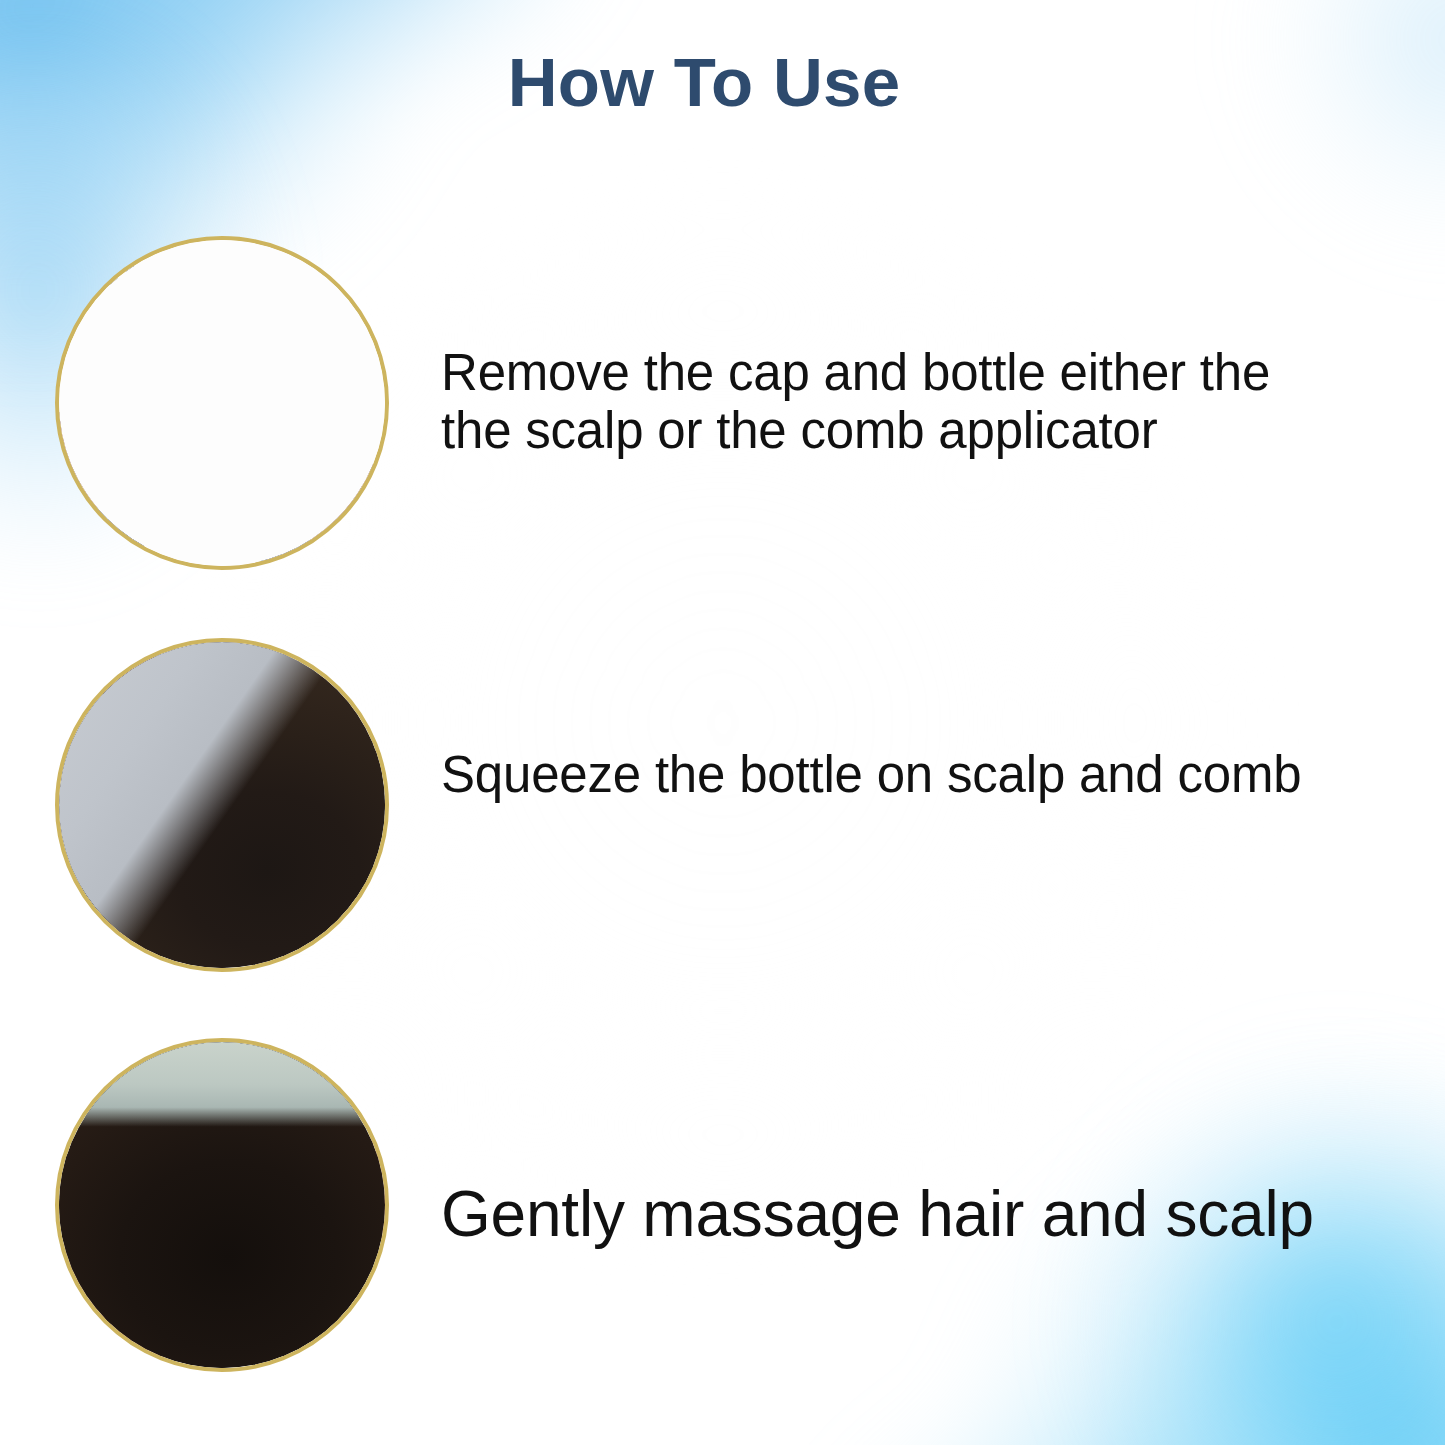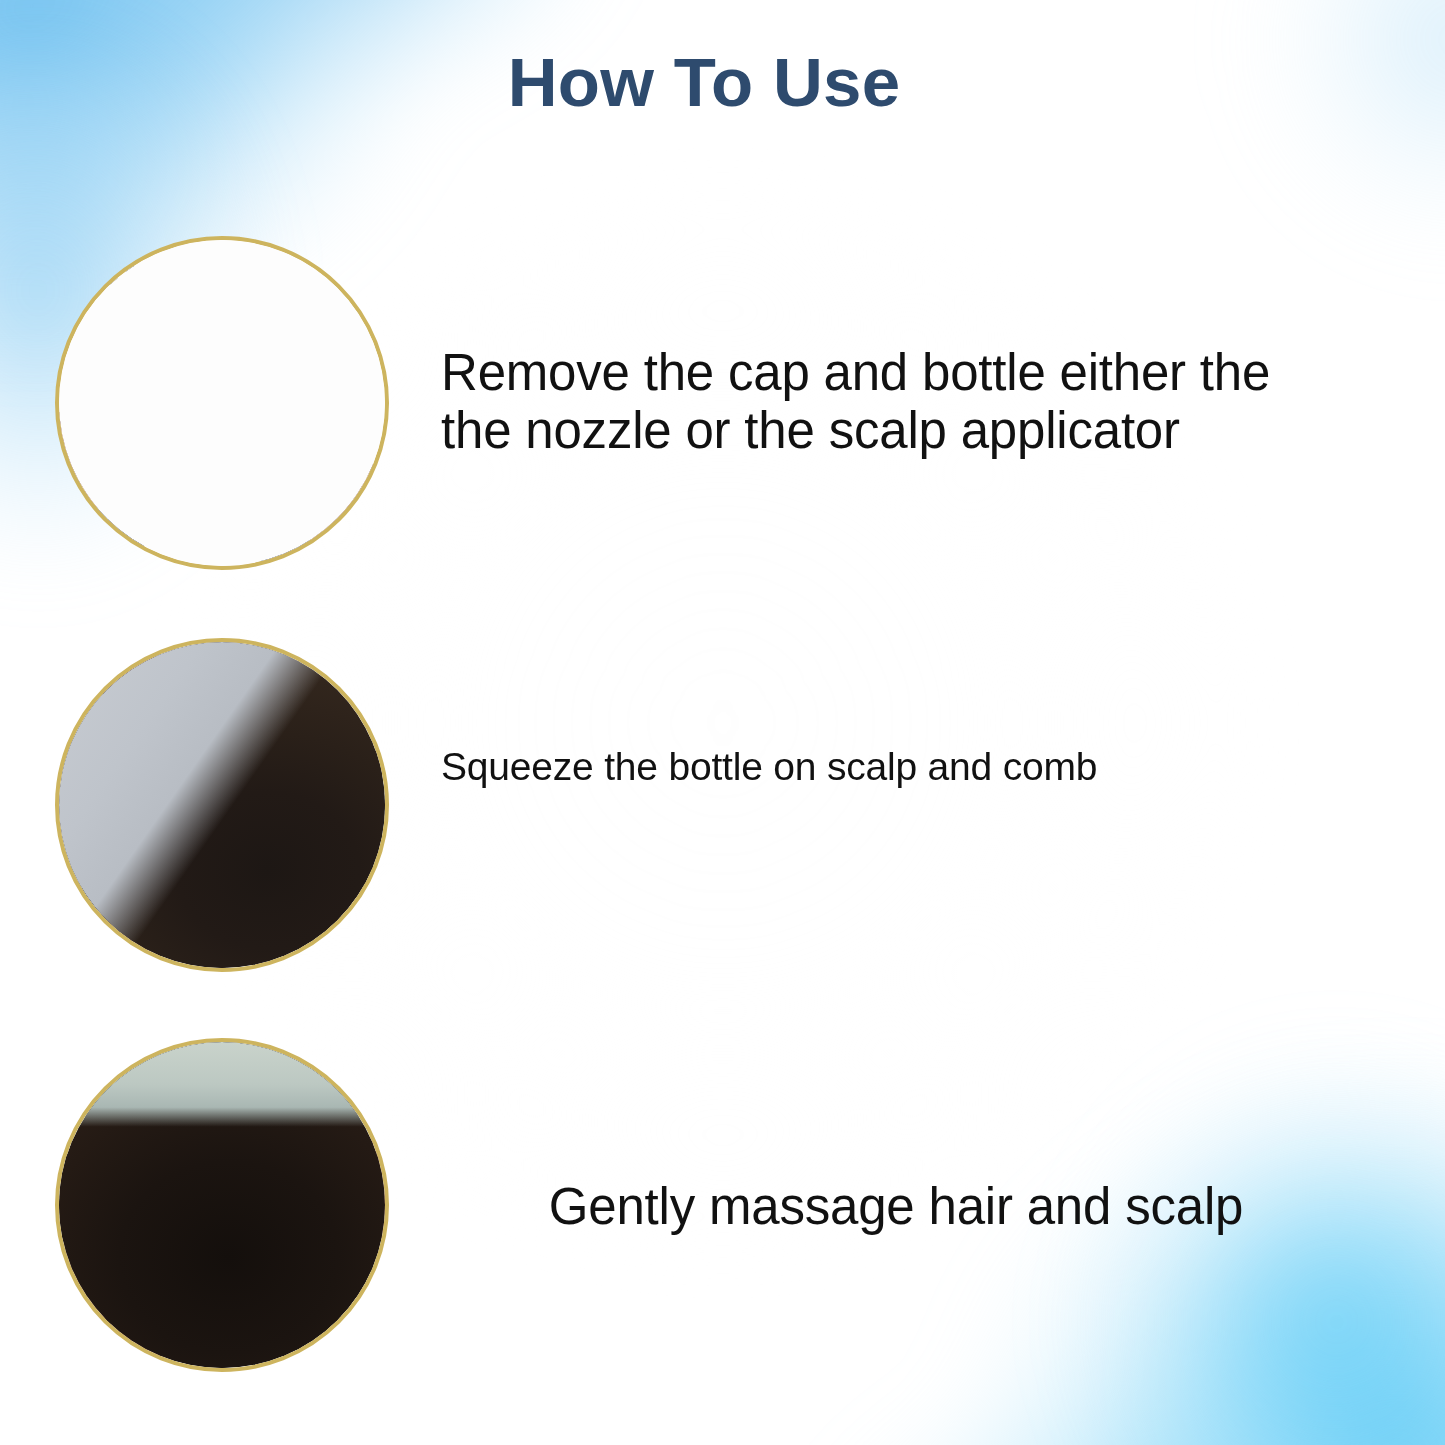--- a/index.html
+++ b/index.html
@@ -138,22 +138,22 @@
     left: 441px;
     width: 910px;
     color: #111111;
     font-family: "Liberation Sans Narrow", "Liberation Sans", sans-serif;
     font-stretch: condensed;
     font-weight: 300;
     font-size: 50px;
     letter-spacing: -0.2px;
   }
   .step-1 .step-text { top: 108px; line-height: 1.14; font-size: 51px; }
-  .step-2 .step-text { top: 102px; line-height: 1.36; font-size: 39px; }
-  .step-3 .step-text { top: 138px; line-height: 1.2; font-size: 51px; text-align: center; }
+  .step-2 .step-text { top: 102px; line-height: 1.36; font-size: 51px; }
+  .step-3 .step-text { top: 138px; line-height: 1.2; font-size: 64px; }
 
   .tline { display: block; white-space: nowrap; }
 
   
   .ill1-bg { position:absolute; inset:0; background:#fdfdfd; }
 
   
   .ill2-bg {
     position: absolute; inset: 0;
     background:
@@ -305,21 +305,21 @@
             <path d="M 232 82 L 248 82 L 243 58 L 236 58 Z" fill="#161616"></path>
 
             <path d="M 212 200 L 231 82 L 236 82 L 219 200 Z" fill="#6b6b6b" opacity="0.45"></path>
           </g>
         </svg>
       </div>
     </div>
 
     <div class="step-text">
       <span class="tline">Remove the cap and bottle either the</span>
-      <span class="tline">the nozzle or the scalp applicator</span>
+      <span class="tline">the scalp or the comb applicator</span>
     </div>
   </div>
 
   <div class="step step-2">
 
     <div class="circle-frame">
       <div class="circle-inner">
         <div class="ill2-bg"></div>
         <svg width="334" height="334" viewBox="0 0 334 334">
           <defs>

